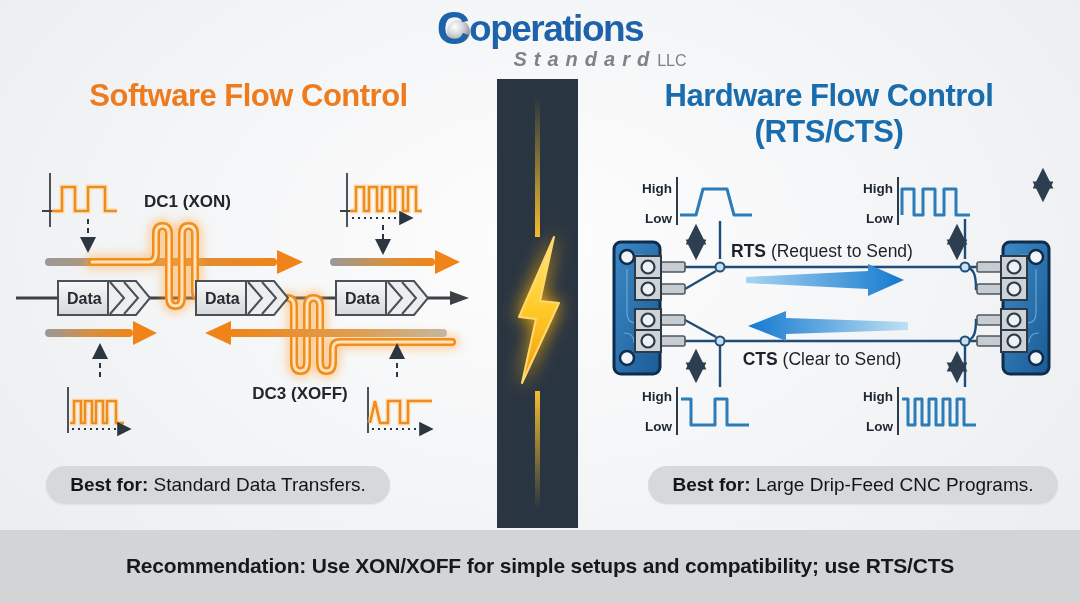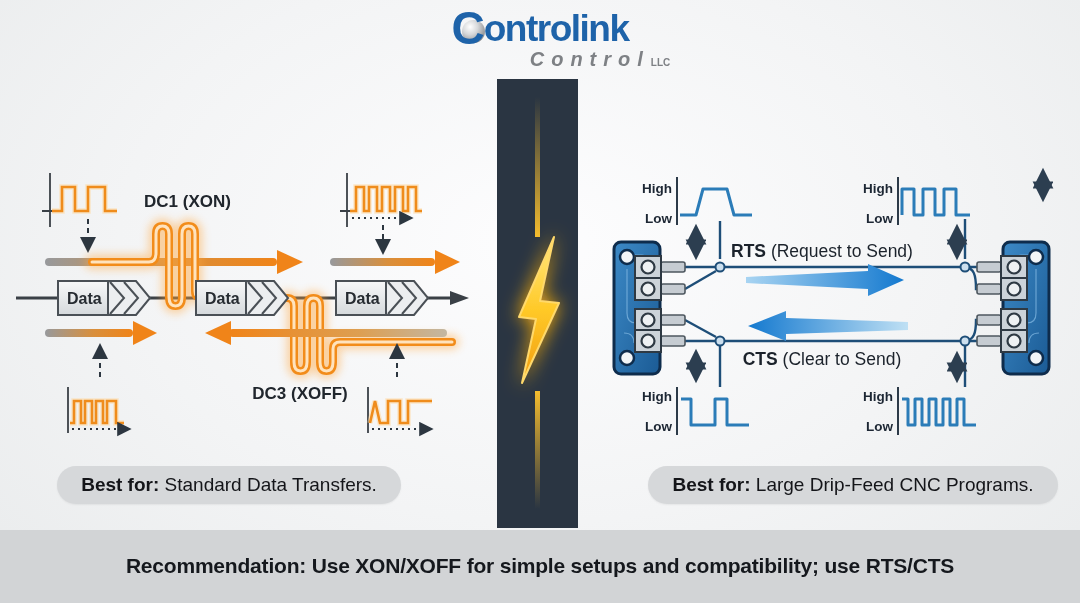--- a/index.html
+++ b/index.html
@@ -9,70 +9,73 @@
   
   .logo{position:absolute;top:5px;left:0;right:0;display:flex;flex-direction:column;align-items:center;z-index:5;}
   .logo-row{display:flex;align-items:flex-start;line-height:1;}
   .logo-c{position:relative;font-weight:800;font-size:46px;color:#1e63a9;letter-spacing:-1px;}
   .logo-ball{position:absolute;left:10px;top:15px;width:23px;height:23px;border-radius:50%;z-index:0;
     background:radial-gradient(circle at 35% 30%, #ffffff 0%, #d6d8da 35%, #97999c 70%, #6a6d70 100%);}
   .logo-c .ch{position:relative;z-index:1;}
   .logo-rest{font-weight:800;font-size:37px;color:#1e63a9;letter-spacing:-1.5px;margin-top:5px;}
   .logo-sub{display:flex;align-items:baseline;margin-top:-3px;margin-left:120px;}
   .logo-systems{font-style:italic;font-weight:700;font-size:20px;color:#7e8185;letter-spacing:7px;}
-  .logo-llc{font-weight:700;font-size:10px;color:#7e8185;margin-left:1px;}
+  .logo-llc{font-weight:400;font-size:16px;color:#7e8185;margin-left:1px;}
   
   .title{position:absolute;top:78px;text-align:center;font-weight:800;font-size:31px;line-height:1.16;letter-spacing:-0.5px;}
   .title-left{left:0;width:497px;color:#ee7c1f;}
   .title-right{left:578px;width:502px;color:#1a6dad;}
   
   .divider{position:absolute;left:497px;top:79px;width:81px;height:449px;background:#2a3542;}
   
   .diag{position:absolute;top:165px;}
   .diag-left{left:0;}
   .diag-right{left:578px;}
   svg text{font-family:"Liberation Sans",sans-serif;}
   .lbl{font-weight:700;font-size:17px;fill:#20262d;}
   .dtxt{font-weight:600;font-size:16px;fill:#262b31;}
   .hl{font-weight:600;font-size:13.5px;fill:#1d2734;}
   .sig{font-size:17.5px;fill:#1b222b;}
   .sig-b{font-weight:800;}
   
   .pill-wrap{position:absolute;top:466px;display:flex;justify-content:center;}
-  .pill-wrap-left{left:11px;width:436px;text-align:right;}
+  .pill-wrap-left{left:0;width:436px;text-align:right;}
   .pill-wrap-right{left:602px;width:502px;}
   .pill{background:#d6d8da;border-radius:20px;padding:8px 24px;font-size:19px;color:#141519;white-space:pre;box-shadow:0 1px 2px rgba(0,0,0,.06);}
   .pill-b{font-weight:800;}
   
   .footer{position:absolute;left:0;top:530px;width:1080px;height:73px;background:#d2d4d6;
     display:flex;flex-direction:column;justify-content:center;align-items:center;gap:0;}
   .footer-line{font-weight:800;font-size:21px;color:#15181d;letter-spacing:-0.2px;line-height:1.35;}
 </style>
 </head>
 <body>
 
 <div class="stage">
 
   <div class="logo">
     <div class="logo-row">
       <span class="logo-c">
         <span class="logo-ball"></span>
         <span class="ch">C</span>
       </span>
-      <span class="logo-rest">ontrolink</span>
+      <span class="logo-rest">operations</span>
     </div>
     <div class="logo-sub">
-      <span class="logo-systems">Control</span>
+      <span class="logo-systems">Standard</span>
       <span class="logo-llc">LLC</span>
     </div>
   </div>
 
   <div class="title title-left">
+    <div>Software Flow Control</div>
   </div>
   <div class="title title-right">
+    <div>Hardware Flow Control</div>
+    <div>(RTS/CTS)</div>
   </div>
 
   <div class="divider">
     <svg width="81" height="449" viewBox="0 0 81 449">
       <defs>
         <linearGradient id="gyTop" x1="0" y1="0" x2="0" y2="1">
           <stop offset="0" stop-color="#f2b92c" stop-opacity="0"></stop>
             <stop offset="1" stop-color="#f5bd2e"></stop>
         </linearGradient>
         <linearGradient id="gyBot" x1="0" y1="0" x2="0" y2="1">

